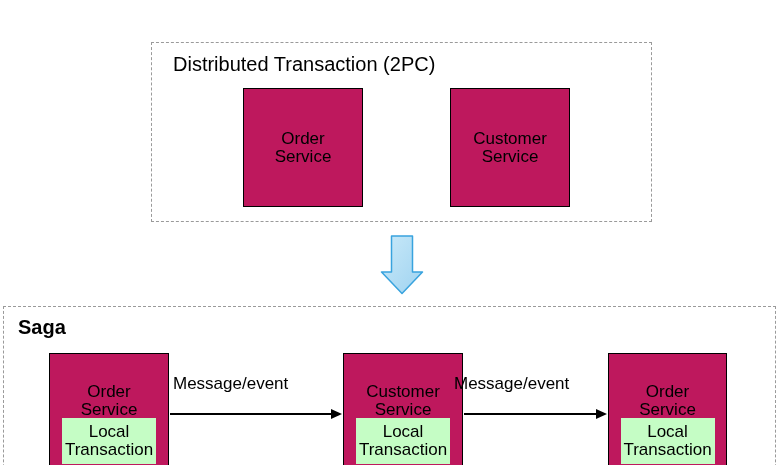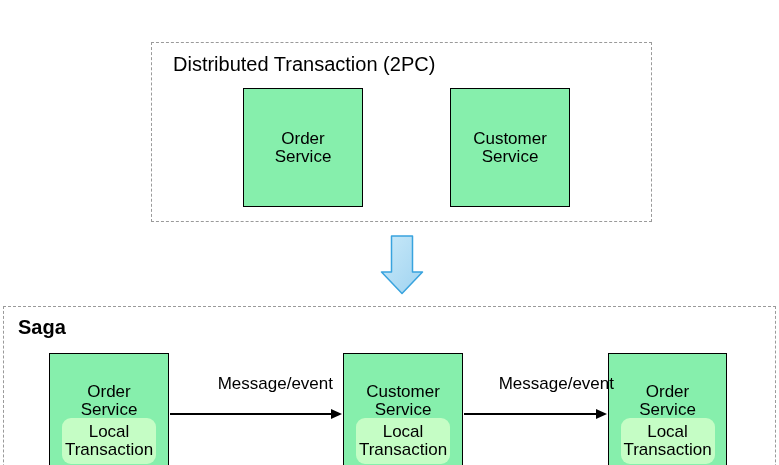--- a/index.html
+++ b/index.html
@@ -43,21 +43,21 @@
     color: #000000;
     white-space: nowrap;
   }
   .group-2pc .group-title { left: 21px; top: 9px; }
   .group-saga .group-title { left: 14px; top: 8px; font-weight: bold; }
 
   
   .service-box {
     position: absolute;
     border: 1.5px solid #000000;
-    background: #86efac;
+    background: #be185d;
     box-sizing: border-box;
     text-align: center;
     font-size: 17px;
     line-height: 18px;
     white-space: pre-line;
   }
   .service-box.centered {
     display: flex;
     align-items: center;
     justify-content: center;
@@ -85,36 +85,35 @@
     width: 94px;
     height: 46px;
     background: #c5fdc5;
     display: flex;
     align-items: center;
     justify-content: center;
     text-align: center;
     font-size: 17px;
     line-height: 18px;
     white-space: pre-line;
-    border-radius: 9px;
   }
 
   
   .transition-arrow {
     position: absolute;
     left: 380px;
     top: 195px;
   }
 
   
   .edge-label {
     position: absolute;
     font-size: 17px;
     line-height: 20px;
-    text-align: right;
+    text-align: left;
     white-space: nowrap;
   }
   .edge-label-1 { left: 173px; top: 334px; width: 160px; }
   .edge-label-2 { left: 454px; top: 334px; width: 160px; }
   .edge-line {
     position: absolute;
     height: 1.5px;
     background: #000000;
     top: 373px;
   }

